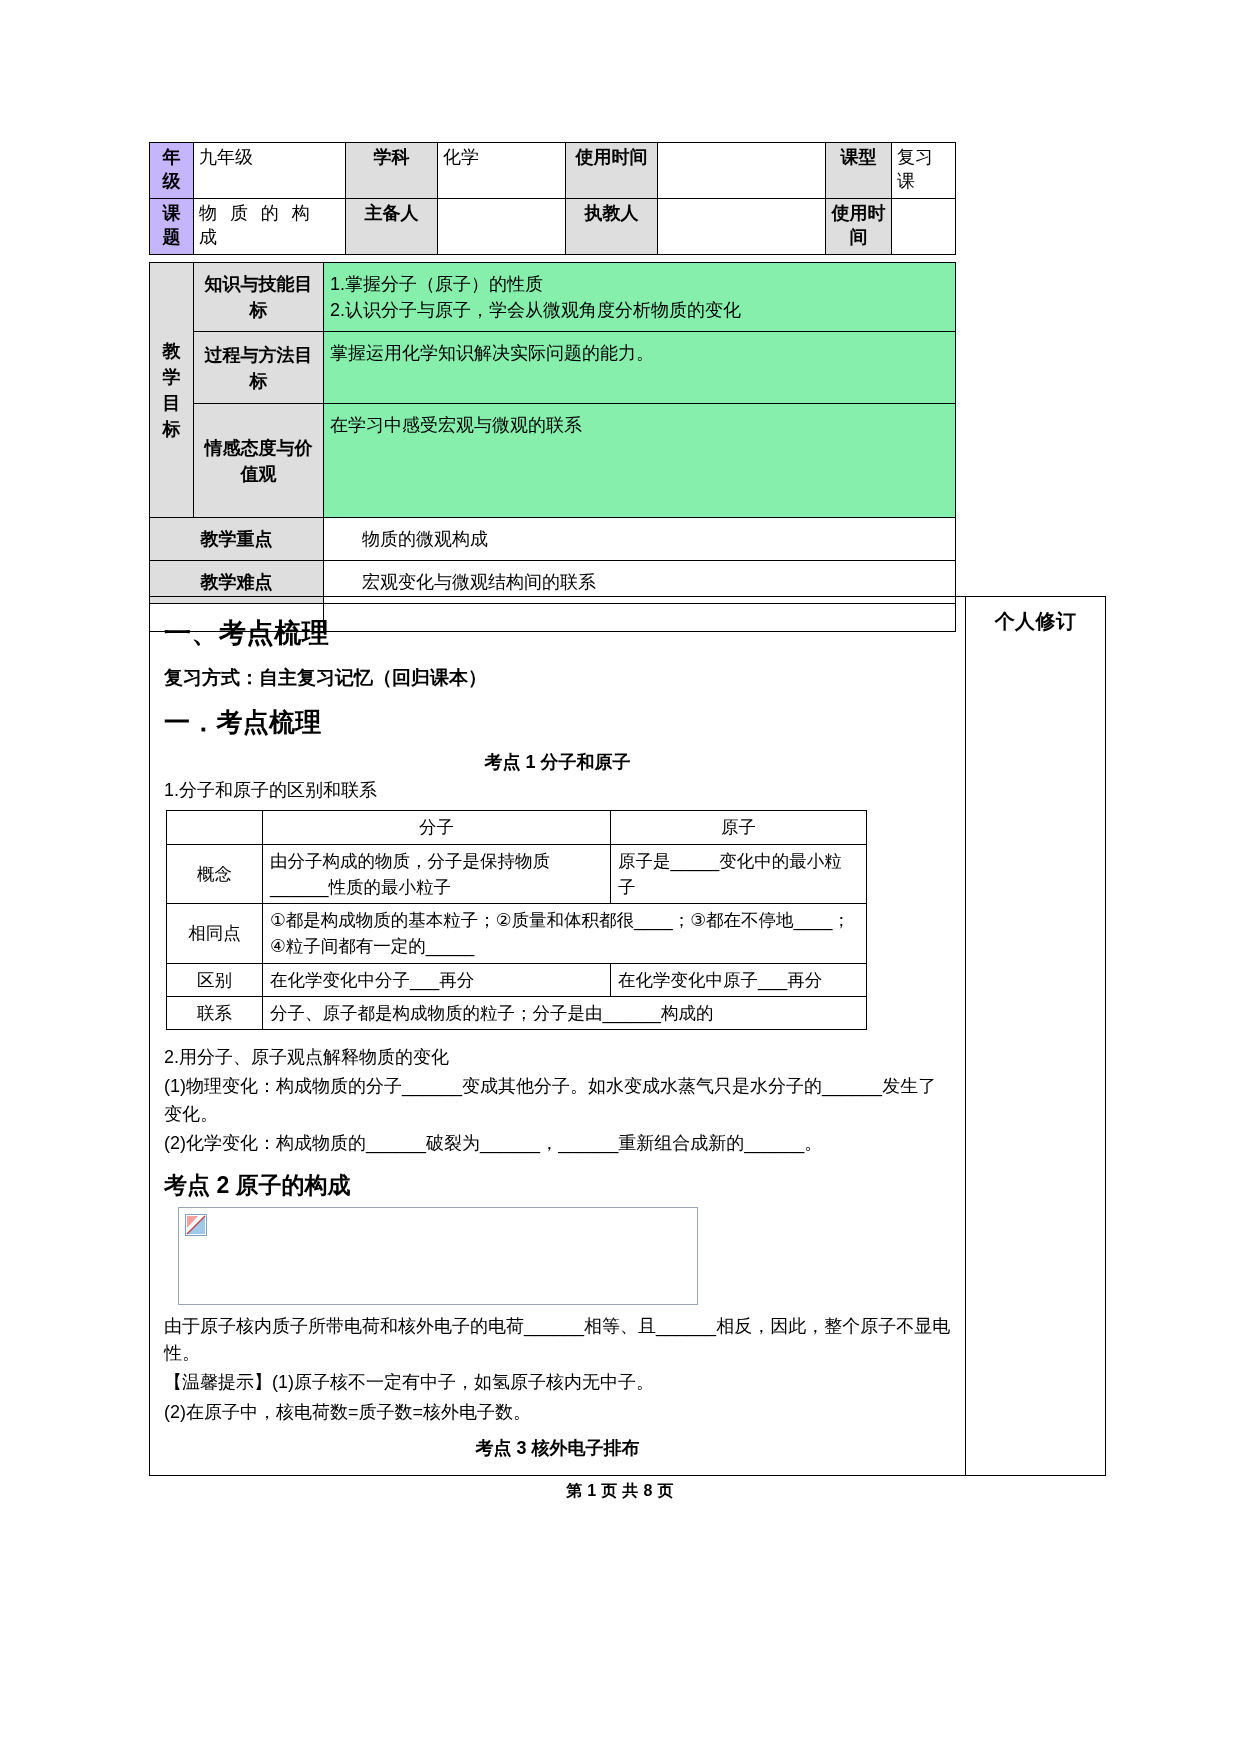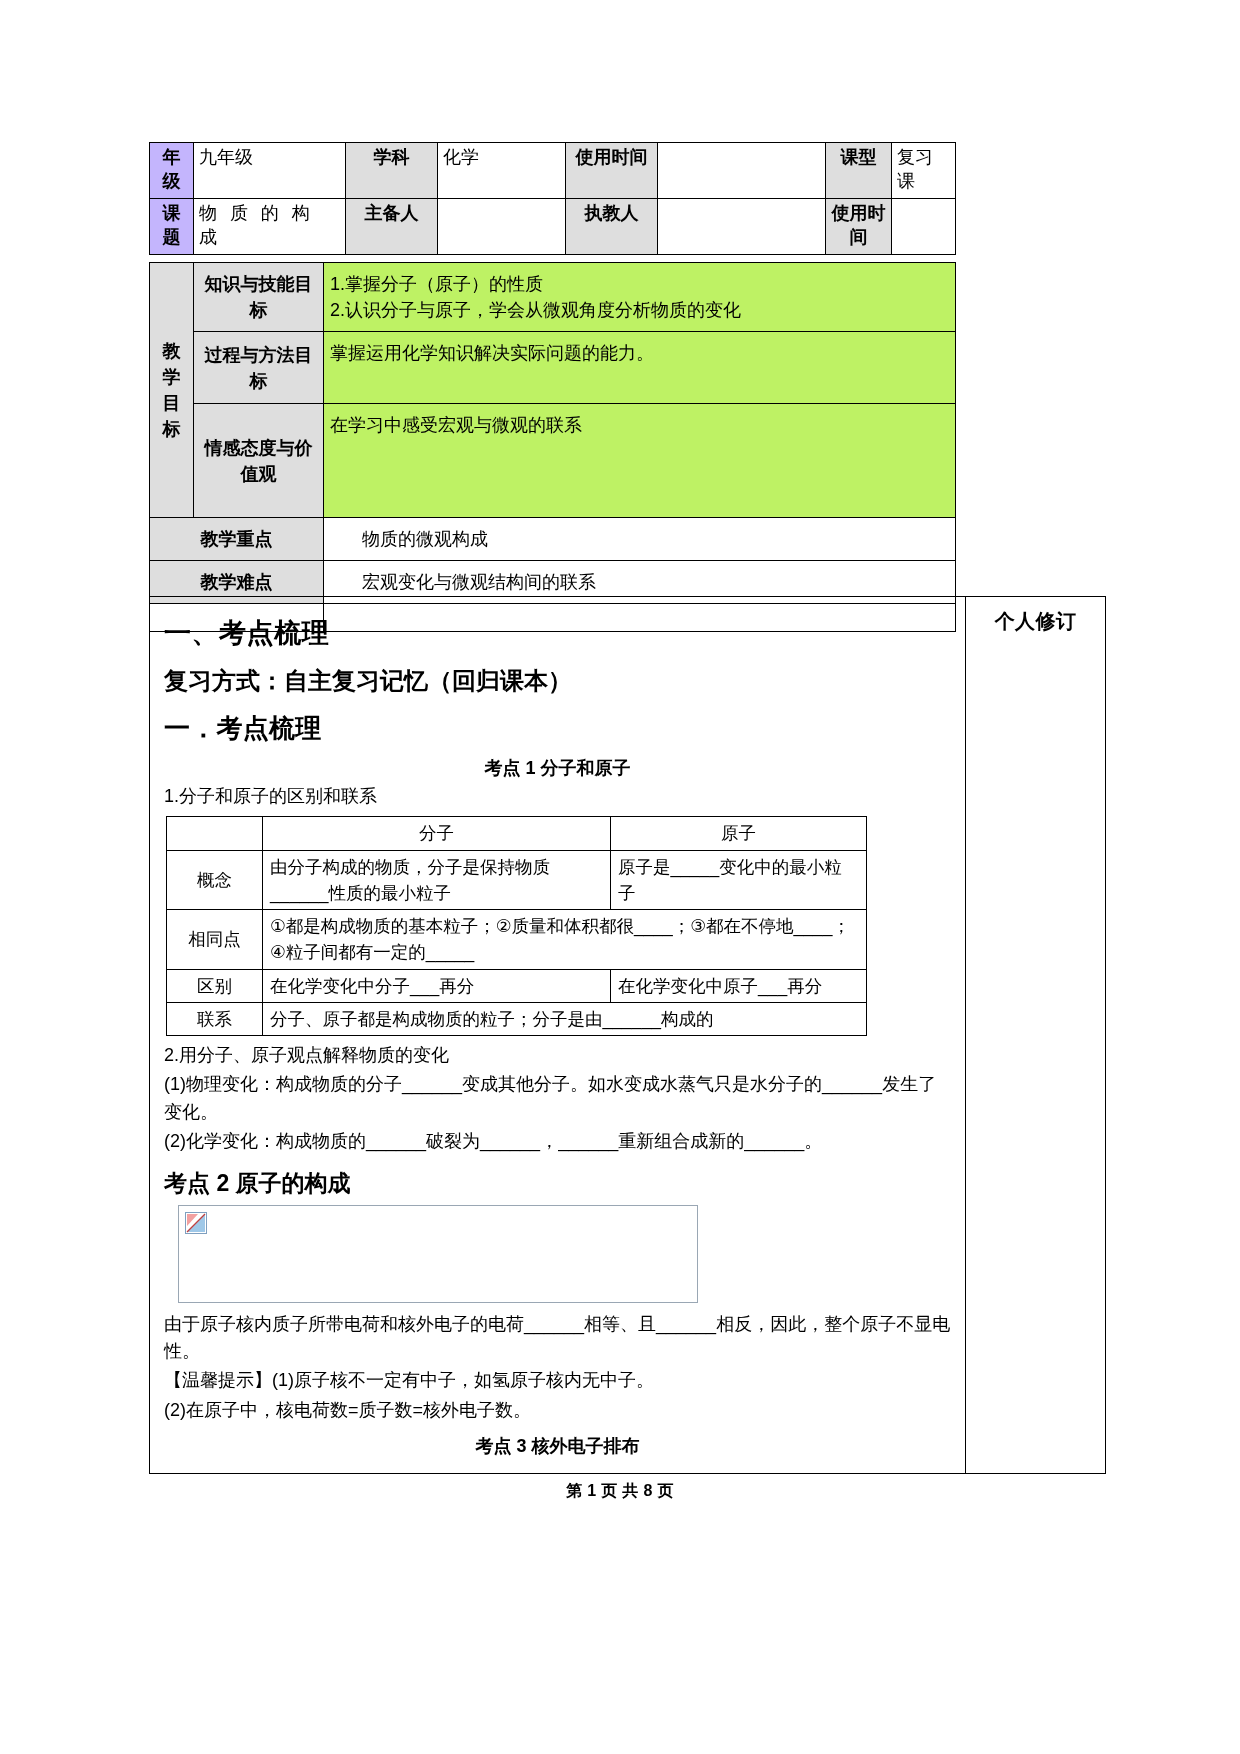--- a/index.html
+++ b/index.html
@@ -88,21 +88,21 @@
     line-height: 1.5;
   }
   .obj-cat {
     background: #dedede;
     font-weight: bold;
     text-align: center;
     vertical-align: middle !important;
     width: 130px;
   }
   .obj-body {
-    background: #bef264;
+    background: #86efac;
     text-align: left;
   }
   .kd-lbl {
     background: #dedede;
     font-weight: bold;
     text-align: center;
     vertical-align: middle !important;
   }
   .kd-body {
     background: #fff;
@@ -146,21 +146,21 @@
     margin: 8px 0 14px 0;
     letter-spacing: 0.02em;
   }
   h2.sec2 {
     font-size: 26px;
     font-weight: bold;
     margin: 14px 0 10px 0;
     letter-spacing: 0.01em;
   }
   .bold-line {
-    font-size: 24px;
+    font-size: 19px;
     font-weight: bold;
     margin: 10px 0 12px 0;
   }
   .kp {
     font-size: 18px;
     font-weight: bold;
     margin: 10px 0 3px 0;
     text-align: center;
   }
   .kp-big {
@@ -170,21 +170,21 @@
   }
   .para {
     font-size: 18px;
     line-height: 1.52;
     margin: 2px 0 2px 0;
   }
 
   
   .cmp-table {
     width: 700px;
-    margin: 6px 0 6px 2px;
+    margin: 6px 0 14px 2px;
     border-collapse: collapse;
     table-layout: fixed;
   }
   .cmp-table td {
     border: 1px solid #000;
     font-size: 17.5px;
     line-height: 1.5;
     padding: 3px 7px;
     vertical-align: middle;
     box-sizing: border-box;

